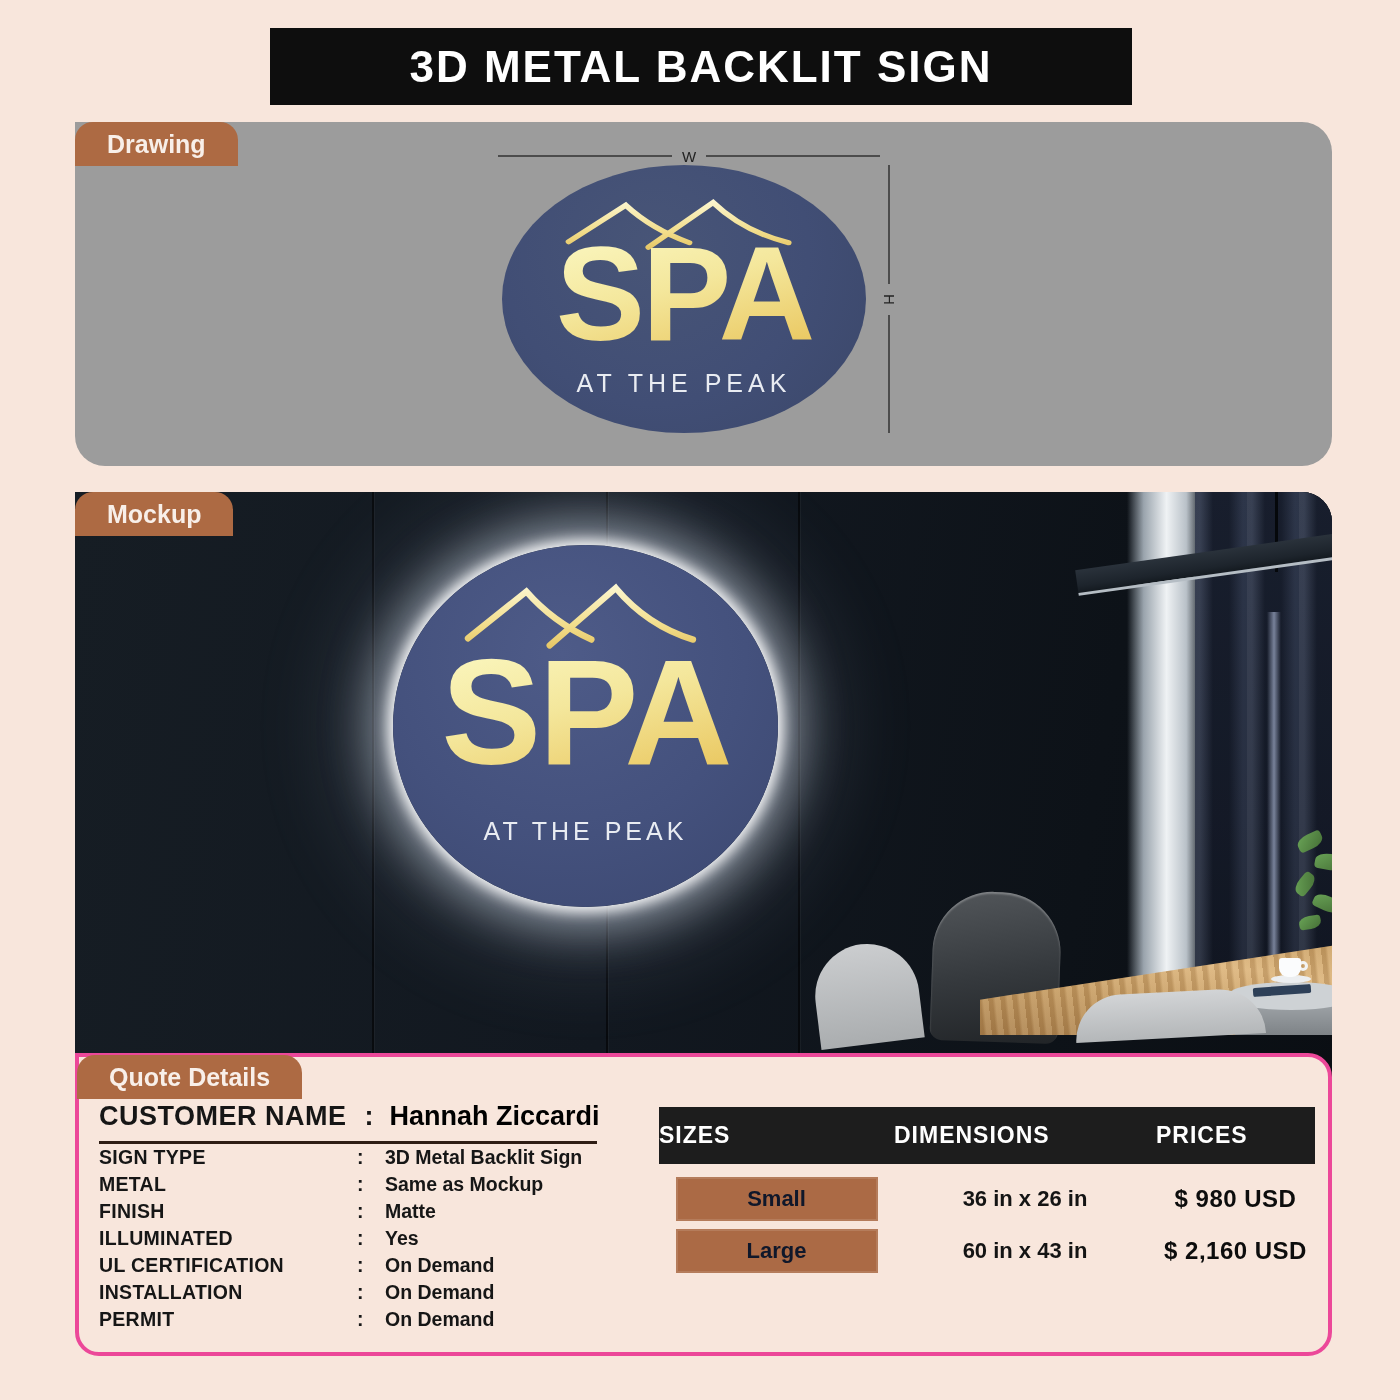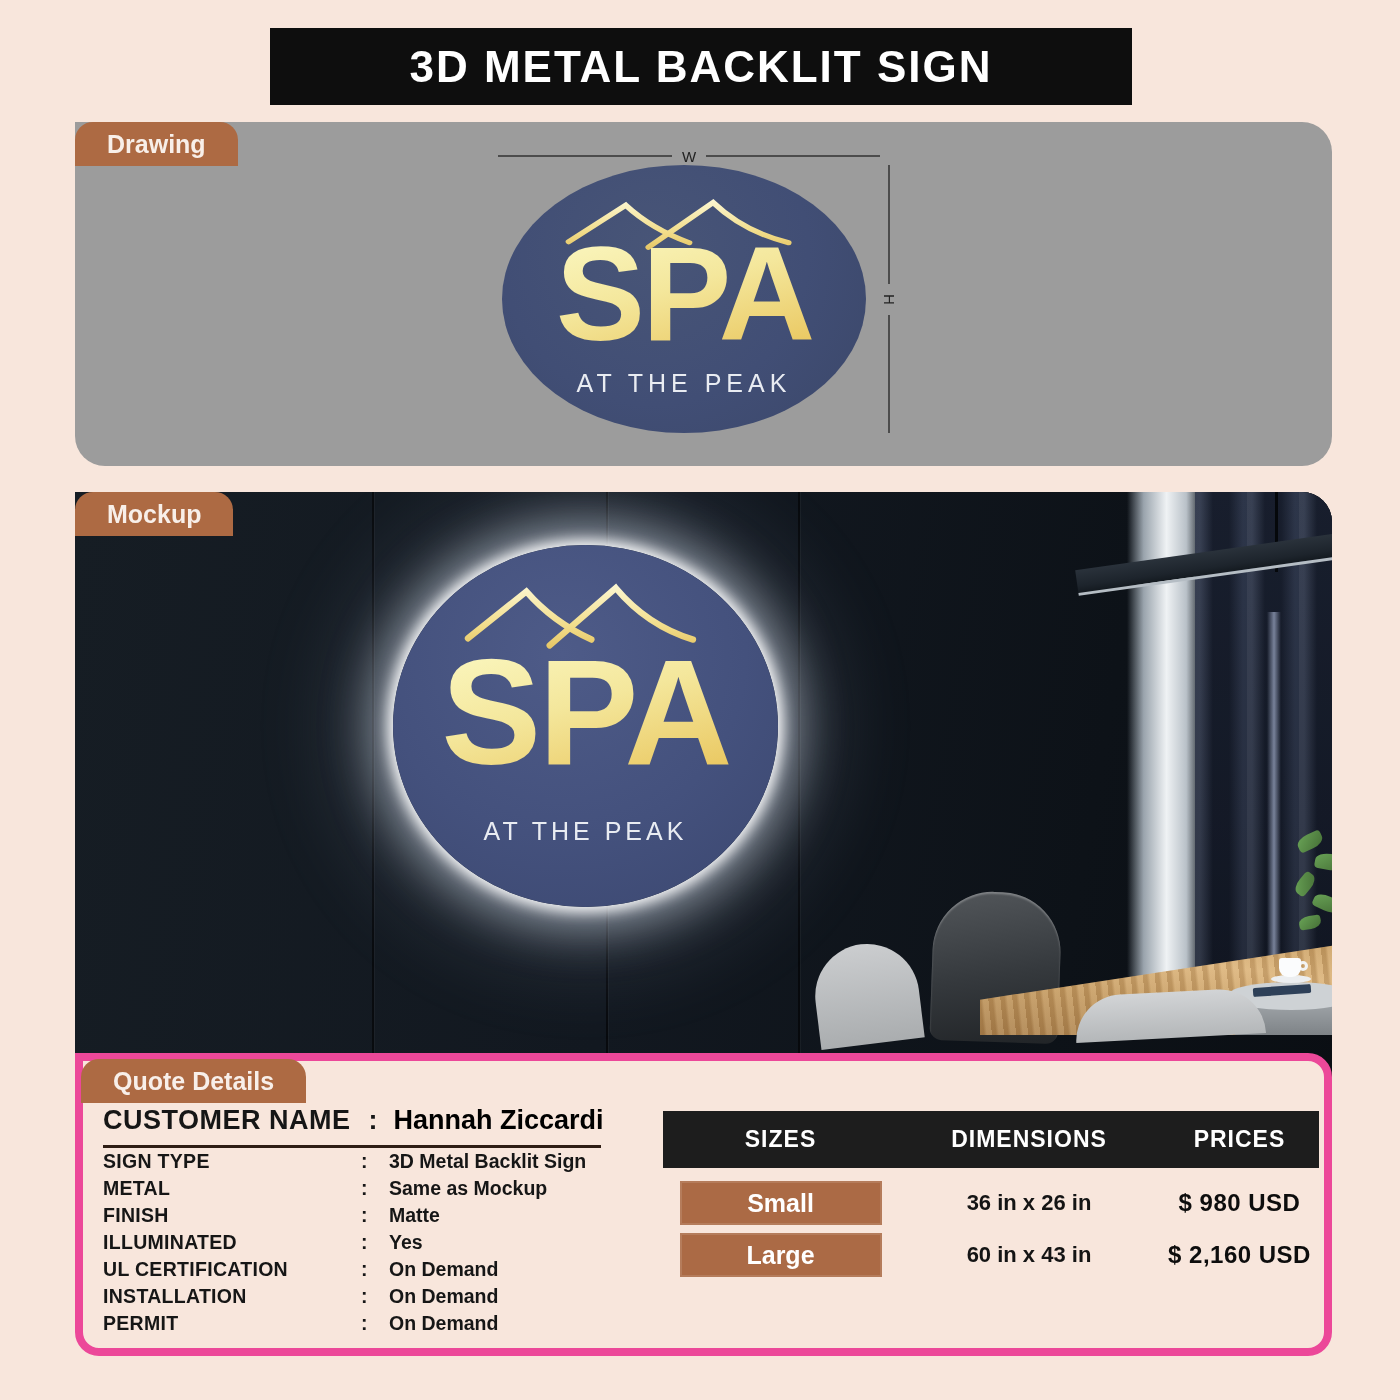--- a/index.html
+++ b/index.html
@@ -157,21 +157,21 @@
           background:linear-gradient(140deg,#6aa457,#456f36); }
   .leaf.l1 { left:1222px; top:342px; width:26px; height:15px; transform:rotate(-25deg); }
   .leaf.l2 { left:1240px; top:362px; width:30px; height:16px; transform:rotate(10deg); }
   .leaf.l3 { left:1218px; top:385px; width:24px; height:14px; transform:rotate(-50deg); }
   .leaf.l4 { left:1238px; top:404px; width:28px; height:15px; transform:rotate(25deg); }
   .leaf.l5 { left:1224px; top:424px; width:22px; height:13px; transform:rotate(-10deg); }
 
   
   .quote-panel {
     position:absolute; left:75px; top:1053px; width:1257px; height:303px;
-    border:8px solid #ec4899; border-radius:0 24px 24px 24px; background:#f8e6dc;
+    border:4px solid #ec4899; border-radius:0 24px 24px 24px; background:#f8e6dc;
   }
   .quote-panel .tab { left:-2px; top:-2px; }
 
   .quote-left { position:absolute; left:20px; top:44px; width:550px; }
   .customer-row { display:flex; align-items:baseline; }
   .customer-label { font-size:27px; font-weight:bold; color:#161616; letter-spacing:0.5px; }
   .customer-colon { font-size:27px; font-weight:bold; color:#161616; margin:0 16px 0 18px; }
   .customer-name  { font-size:27px; font-weight:bold; color:#000000; }
   .customer-underline { margin-top:9px; width:498px; height:3px; background:#2f1d14; }
 
@@ -180,28 +180,28 @@
   .d-label { font-weight:bold; letter-spacing:0.3px; }
   .d-colon { font-weight:bold; }
   .d-value { font-weight:bold; padding-left:6px; }
 
   .pricing { position:absolute; left:580px; top:50px; width:656px; }
   .pricing-header {
     height:57px; background:#1d1d1d; display:grid;
     grid-template-columns:235px 262px 159px; align-items:center;
   }
   .pricing-header span {
-    color:#ffffff; font-size:23px; font-weight:bold; text-align:center; letter-spacing:1px;
+    color:#ffffff; font-size:23px; font-weight:bold; letter-spacing:1px;
   }
   .pricing-rows { margin-top:12px; display:flex; flex-direction:column; gap:6px; }
   .pricing-row { display:grid; grid-template-columns:235px 262px 159px; align-items:center; height:46px; }
   .size-btn {
     width:202px; height:44px; margin:0 auto; background:#ab6a45;
     display:flex; align-items:center; justify-content:center;
-    color:#ffffff; font-size:25px; font-weight:bold;
+    color:#0f172a; font-size:22px; font-weight:bold;
     box-shadow:inset 0 0 0 2px rgba(255,255,255,0.12);
   }
   .dims  { text-align:center; font-size:22px; font-weight:bold; color:#141414; }
   .price { text-align:center; font-size:24px; font-weight:bold; color:#0d0d0d; letter-spacing:0.5px; }
 </style>
 </head>
 <body>
 
 <div class="page">
 

